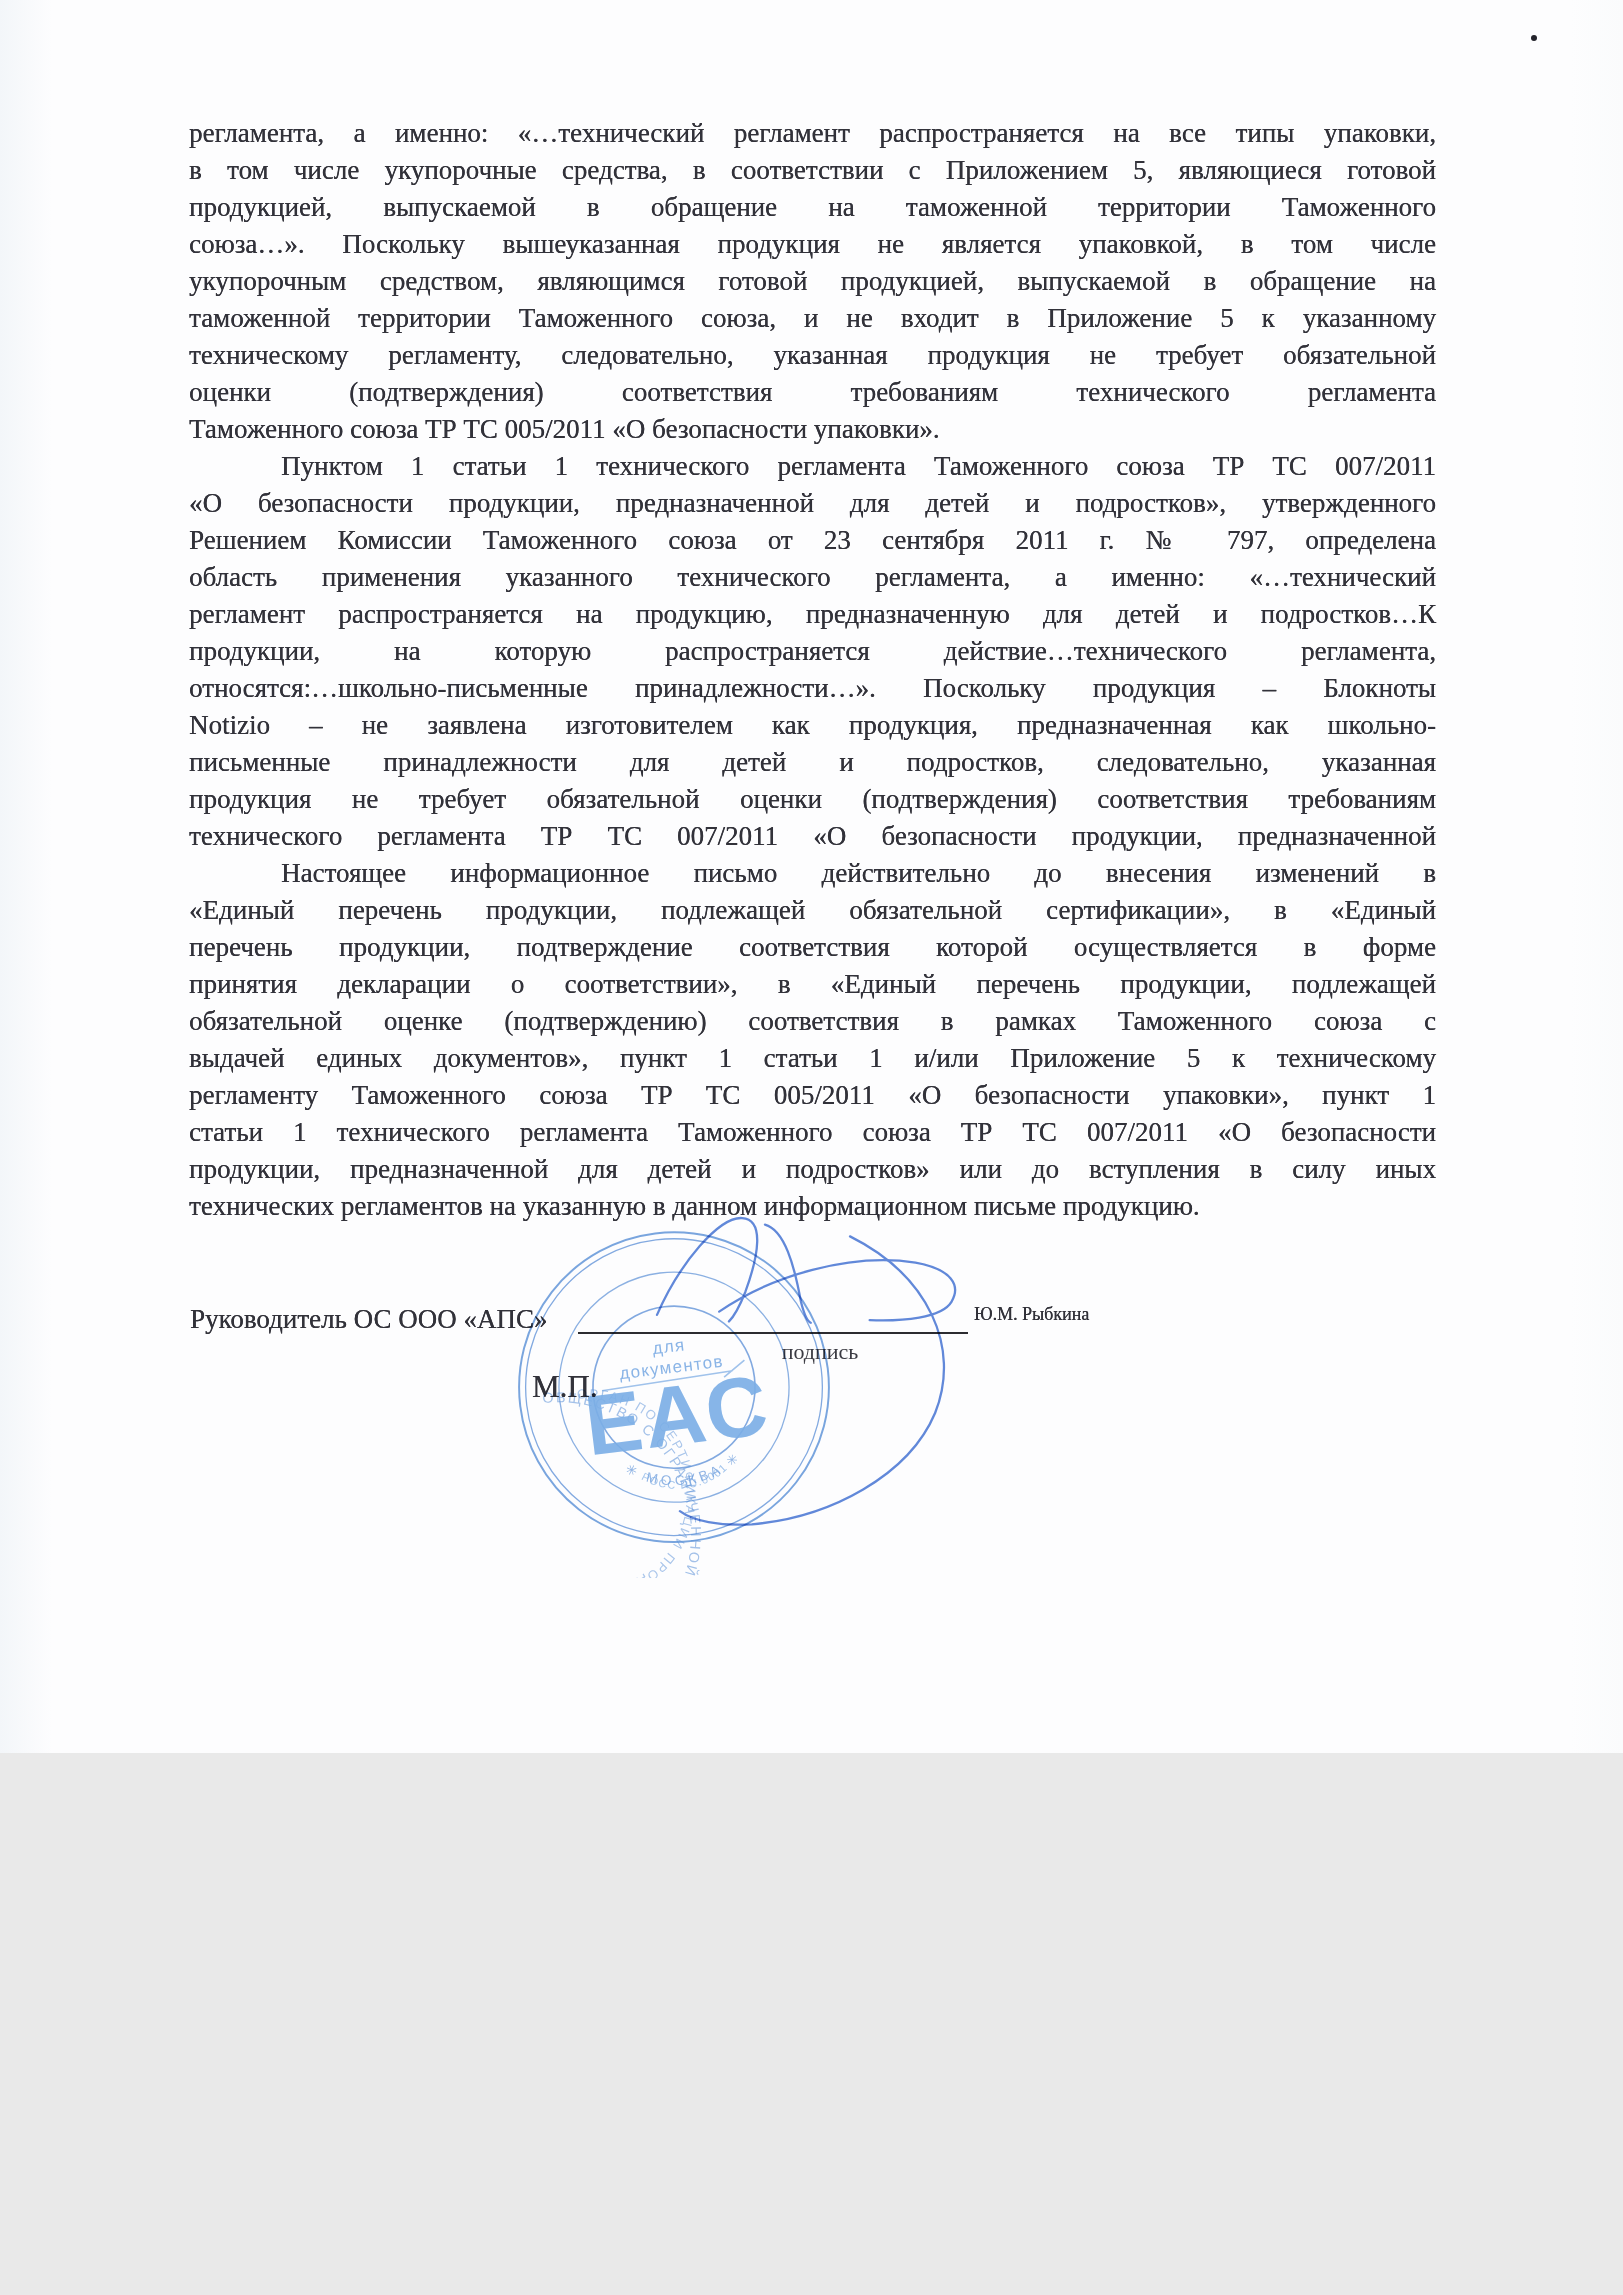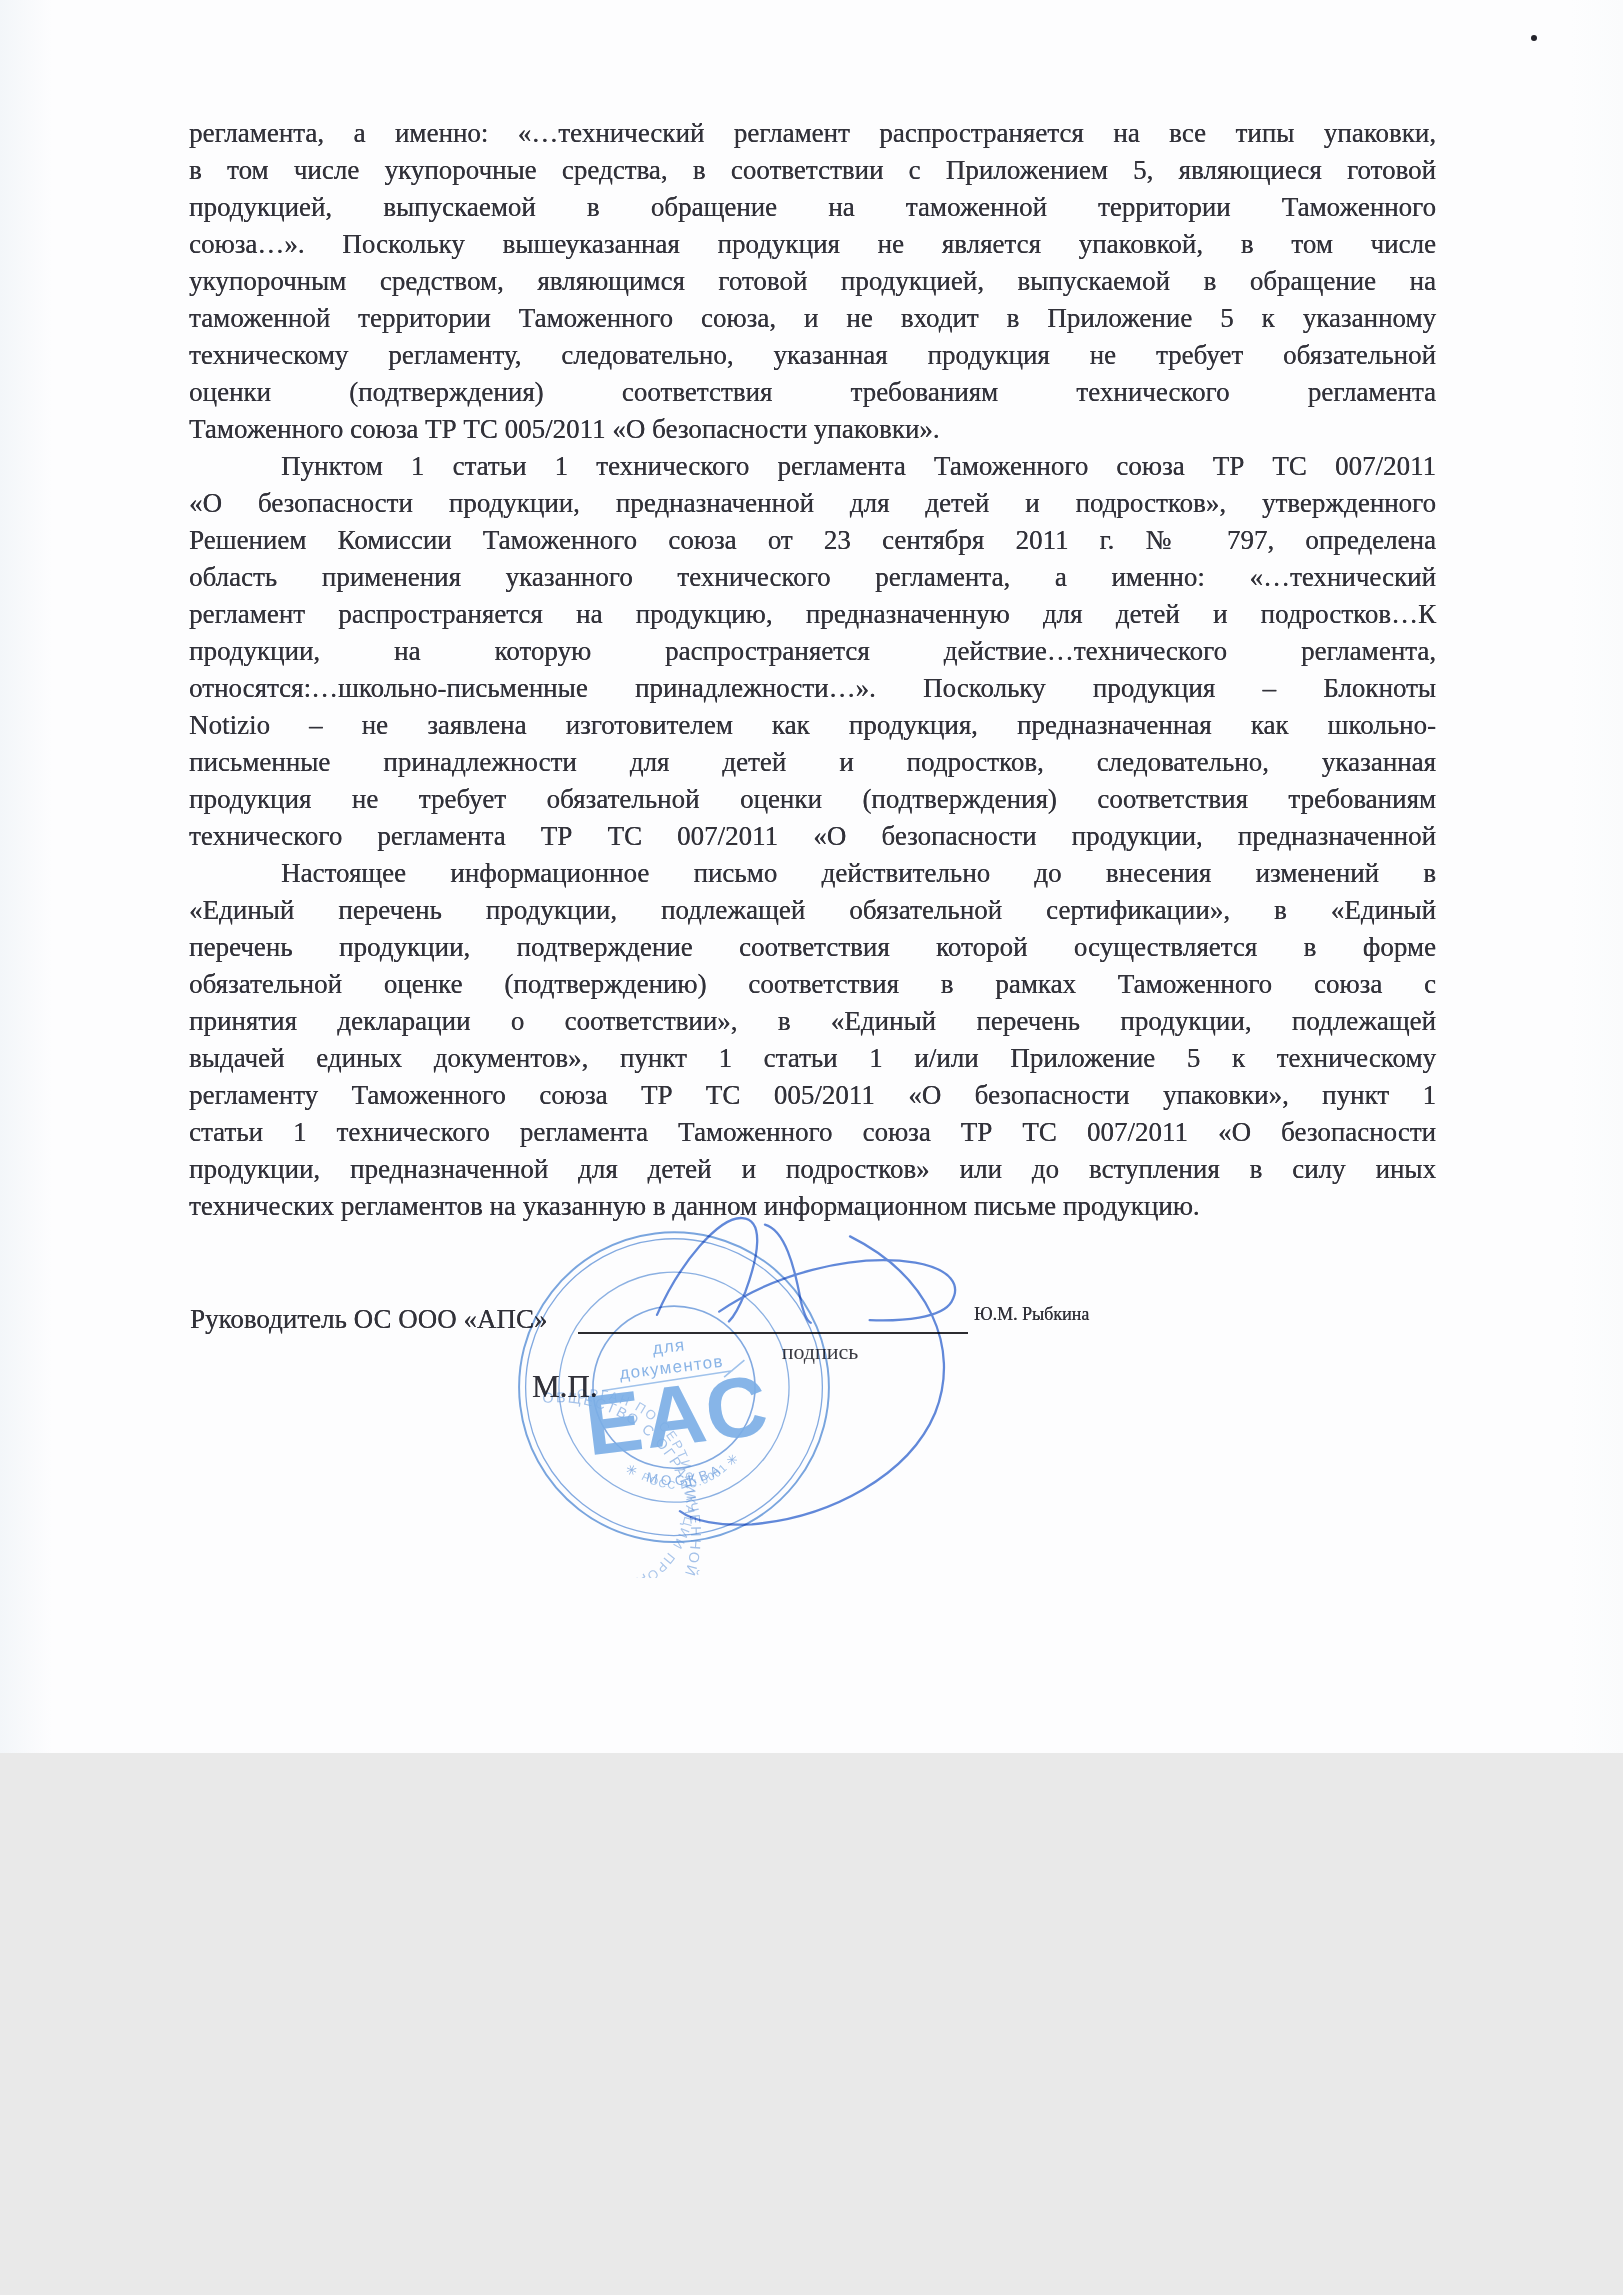--- a/index.html
+++ b/index.html
@@ -56,22 +56,22 @@
       <div class="line">относятся:…школьно-письменные принадлежности…». Поскольку продукция – Блокноты</div>
       <div class="line">Notizio – не заявлена изготовителем как продукция, предназначенная как школьно-</div>
       <div class="line">письменные принадлежности для детей и подростков, следовательно, указанная</div>
       <div class="line">продукция не требует обязательной оценки (подтверждения) соответствия требованиям</div>
       <div class="line">технического регламента ТР ТС 007/2011 «О безопасности продукции, предназначенной</div>
     </div>
     <div>
       <div class="line first">Настоящее информационное письмо действительно до внесения изменений в</div>
       <div class="line">«Единый перечень продукции, подлежащей обязательной сертификации», в «Единый</div>
       <div class="line">перечень продукции, подтверждение соответствия которой осуществляется в форме</div>
+      <div class="line">принятия декларации о соответствии», в «Единый перечень продукции, подлежащей</div>
       <div class="line">обязательной оценке (подтверждению) соответствия в рамках Таможенного союза с</div>
-      <div class="line">принятия декларации о соответствии», в «Единый перечень продукции, подлежащей</div>
       <div class="line">выдачей единых документов», пункт 1 статьи 1 и/или Приложение 5 к техническому</div>
       <div class="line">регламенту Таможенного союза ТР ТС 005/2011 «О безопасности упаковки», пункт 1</div>
       <div class="line">статьи 1  технического регламента Таможенного союза ТР ТС 007/2011 «О безопасности</div>
       <div class="line">продукции, предназначенной для детей и подростков» или до вступления в силу иных</div>
       <div class="line last">технических регламентов на указанную в данном информационном письме продукцию.</div>
     </div>
   </div>
 
   <div class="sig-role">Руководитель ОС ООО «АПС»</div>
   <div class="sig-line"></div>

